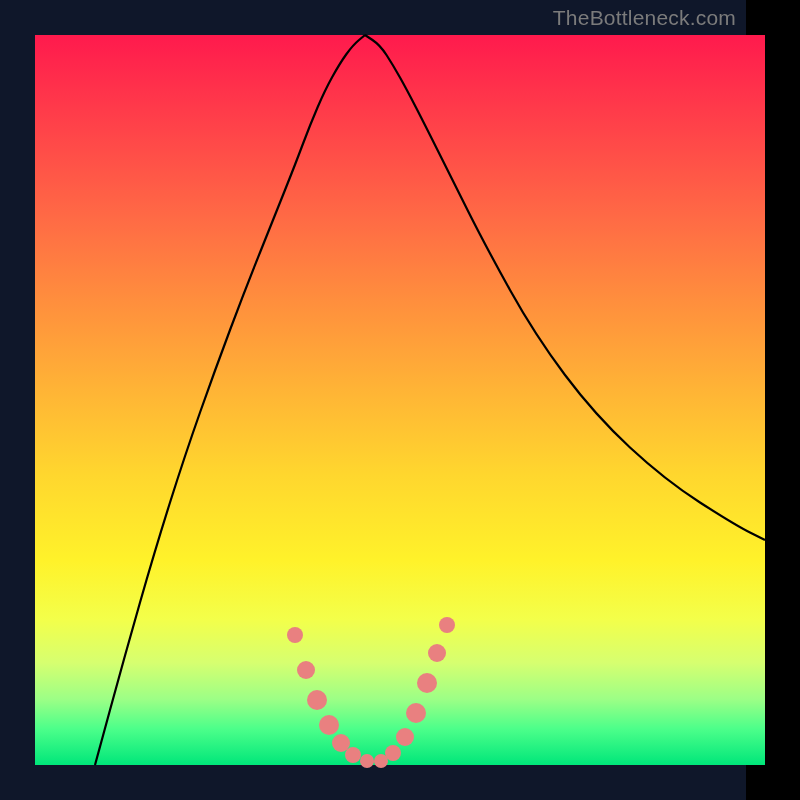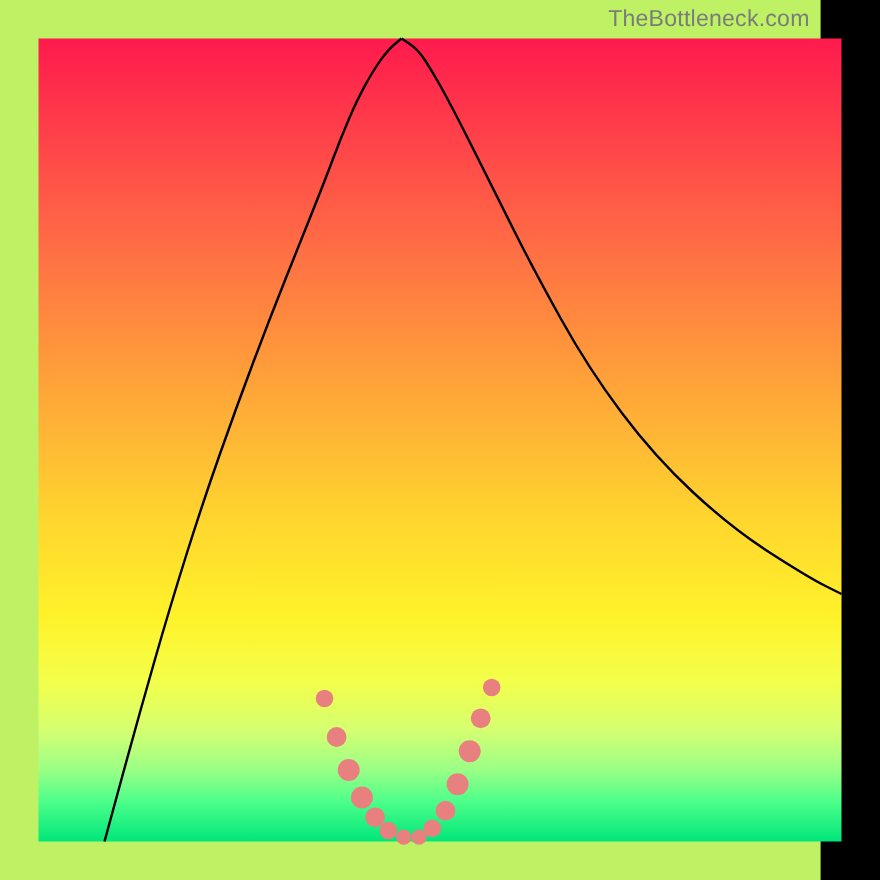--- a/index.html
+++ b/index.html
@@ -8,21 +8,21 @@
     width: 800px;
     height: 800px;
     background: #000;
     overflow: hidden;
     font-family: Arial, Helvetica, sans-serif;
   }
   .stage {
     position: relative;
     width: 746px;
     height: 800px;
-    background: #bef264;
+    background: #0f172a;
   }
   .plot {
     position: absolute;
     left: 35px;
     top: 35px;
     width: 730px;
     height: 730px;
     
     background: linear-gradient(
       to bottom,

